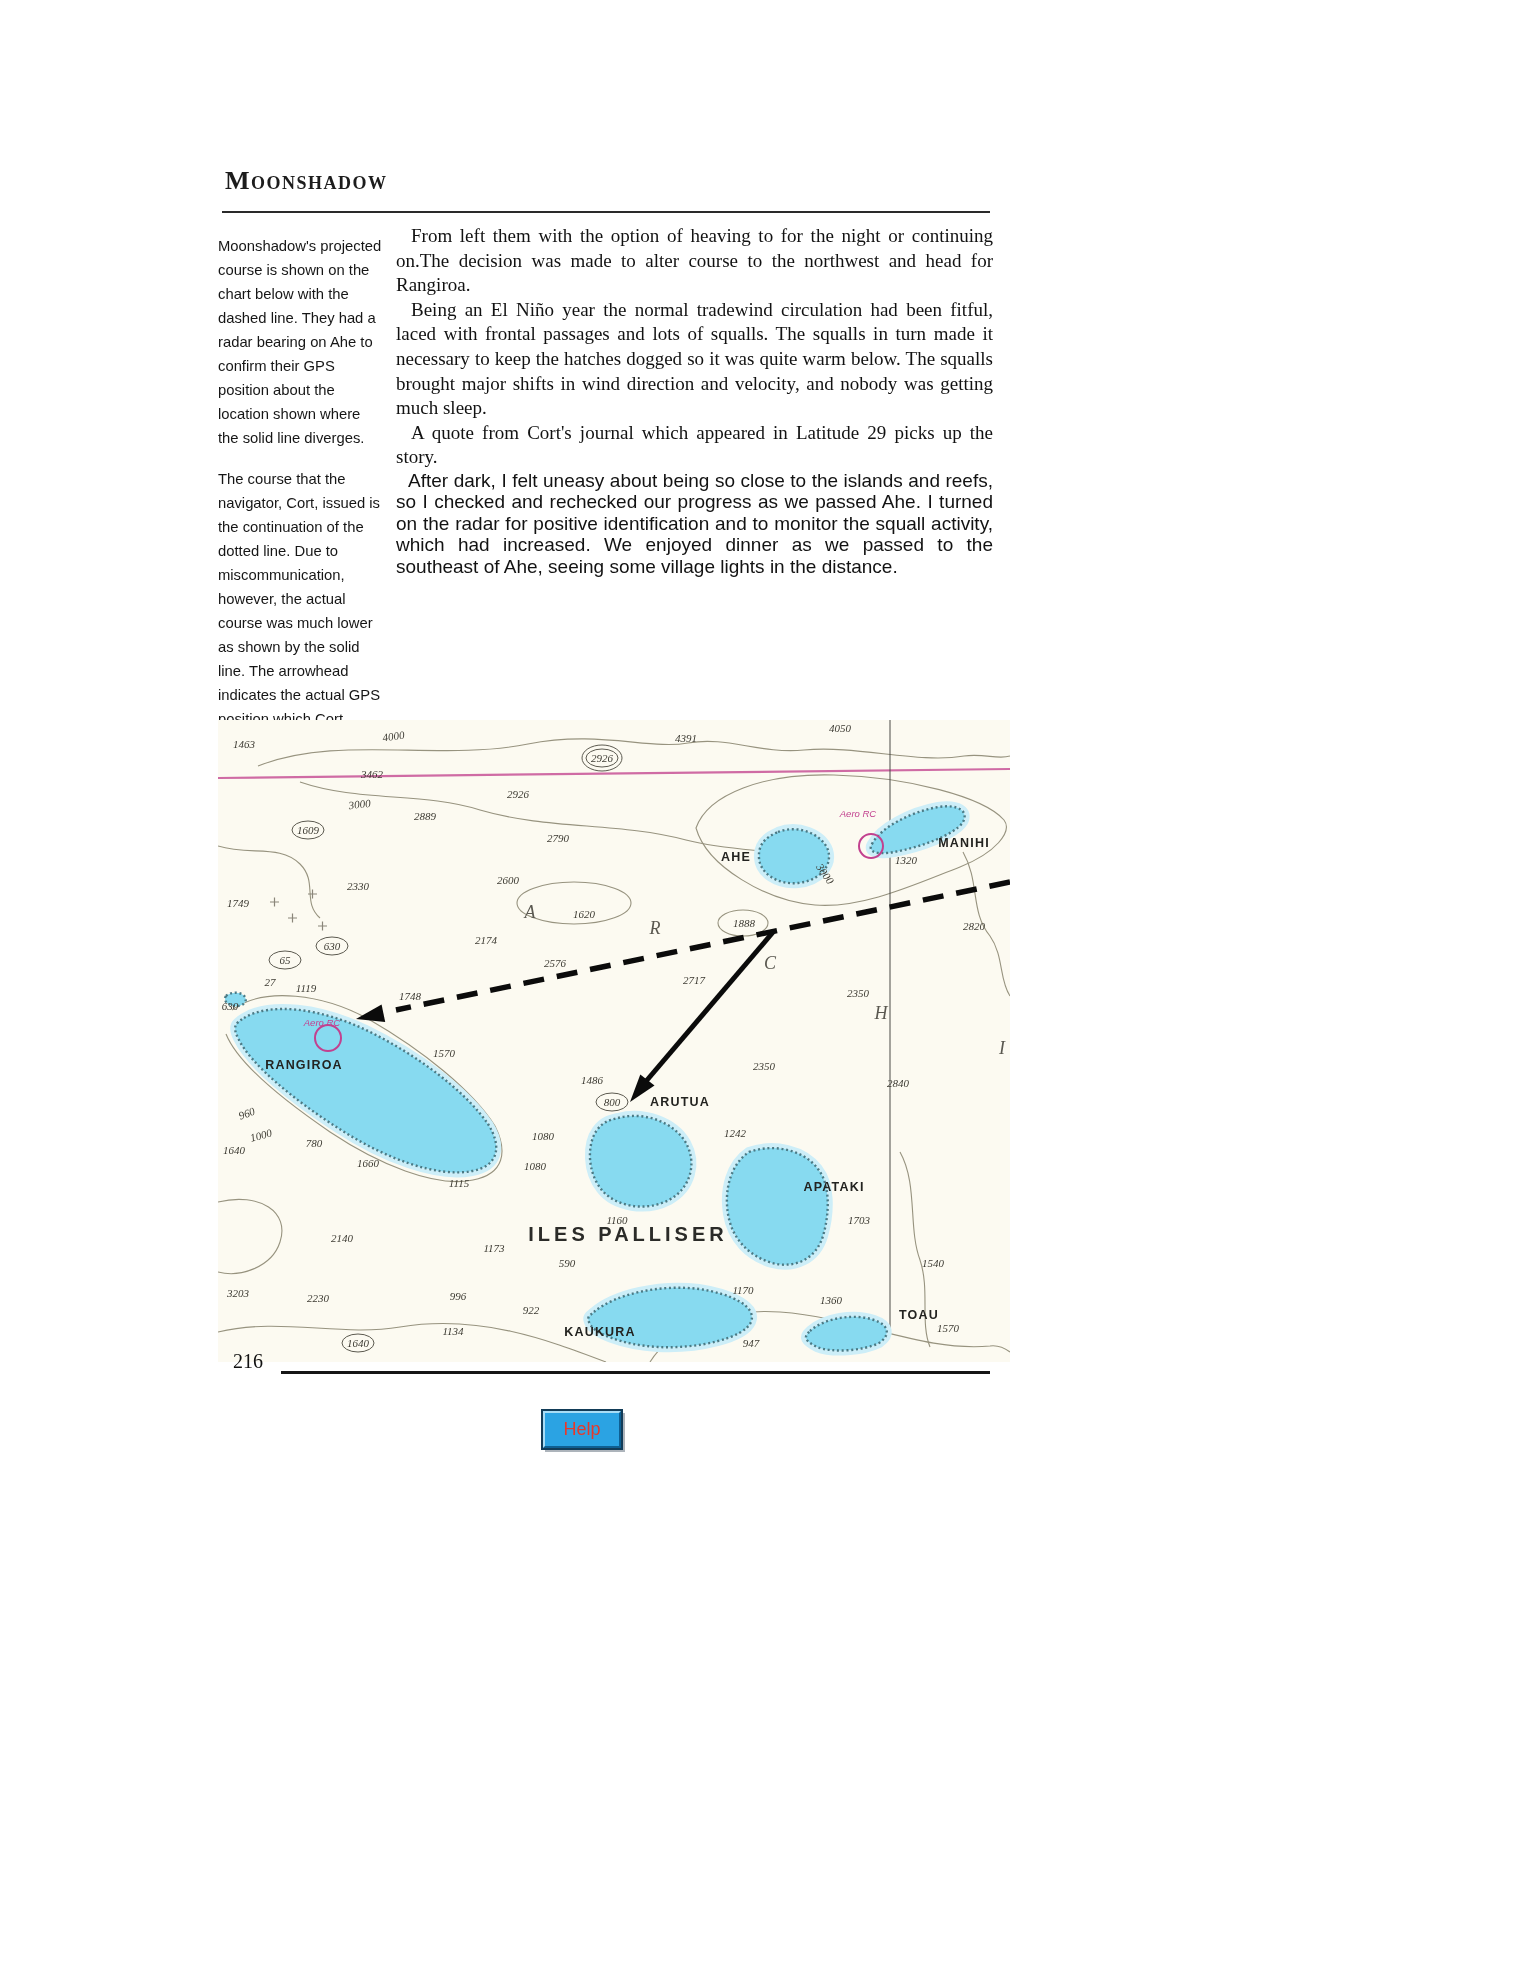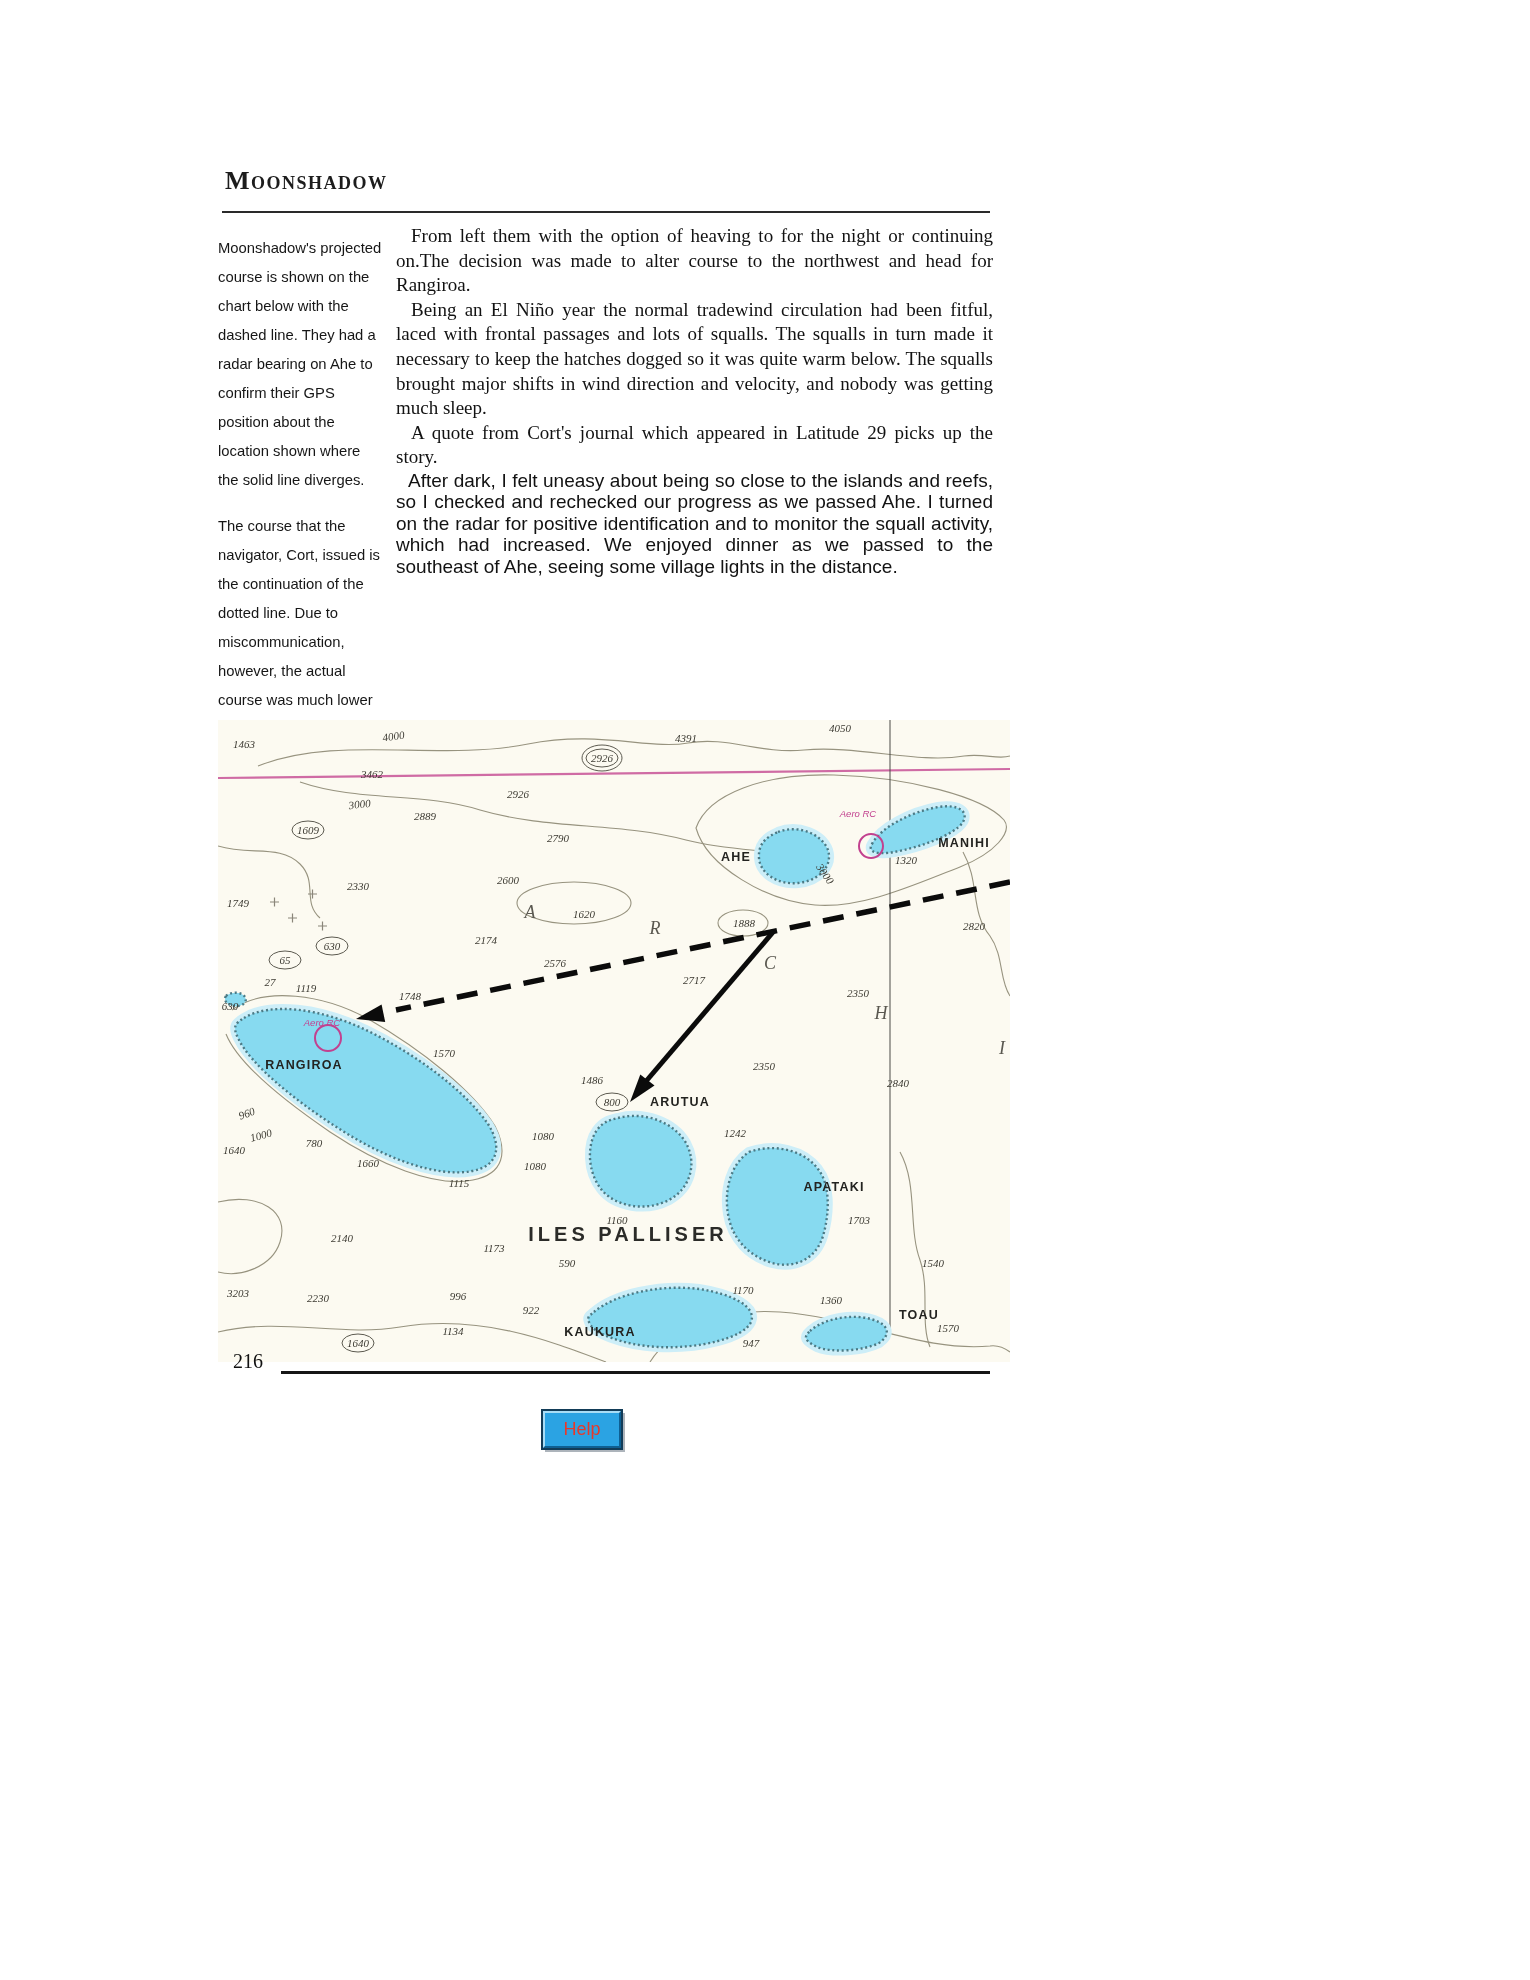--- a/index.html
+++ b/index.html
@@ -5,21 +5,21 @@
   * { margin:0; padding:0; box-sizing:border-box; }
   html,body { background:#ffffff; }
   .page { position:relative; width:1530px; height:1980px; background:#ffffff;
           font-family:"Liberation Serif", serif; overflow:hidden; color:#141414; }
 
   .page-title { position:absolute; left:225px; top:166px; font-size:26px;
                 font-variant:small-caps; letter-spacing:1.5px; color:#1c1c1c; }
   .title-rule { position:absolute; left:222px; top:211px; width:768px; height:2px; background:#2a2a2a; }
 
   .sidebar { position:absolute; left:218px; top:234px; width:165px;
-             font-family:"Liberation Sans", sans-serif; font-size:14.8px; line-height:29px; color:#161616; }
+             font-family:"Liberation Sans", sans-serif; font-size:14.8px; line-height:24px; color:#161616; }
   .sidebar p + p { margin-top:17px; }
 
   .body-text { position:absolute; left:396px; top:224px; width:597px;
                font-size:19px; line-height:24.6px; text-align:justify; color:#121212; }
   .body-text p.serif { text-indent:15px; }
   .body-text p.mono { font-family:Liberation Sans, sans-serif; font-size:19px;
                       line-height:21.4px; text-indent:12px; text-align:justify; }
 
   .chart-figure { position:absolute; left:218px; top:720px; width:792px; height:642px; }
   .chart-figure svg { display:block; width:100%; height:100%; }

